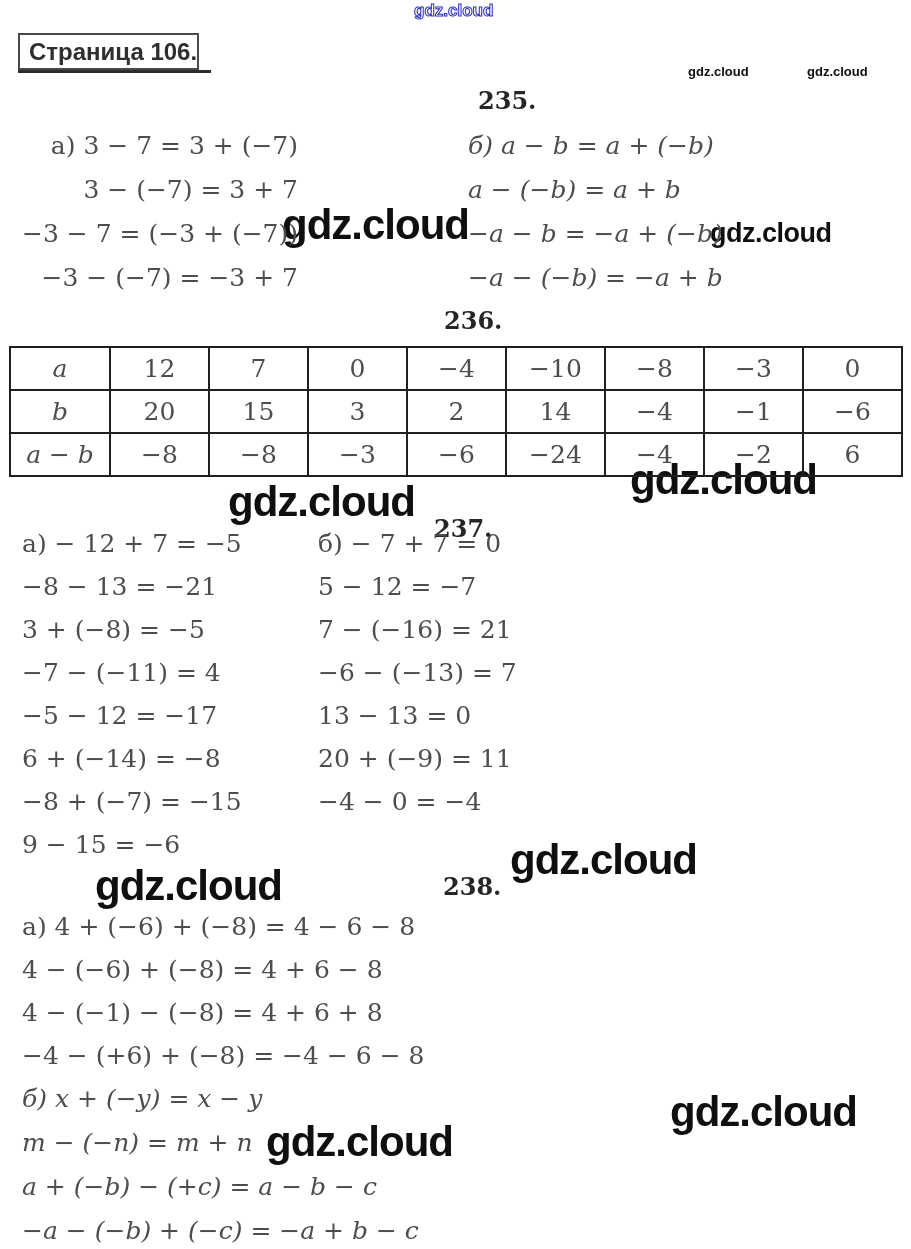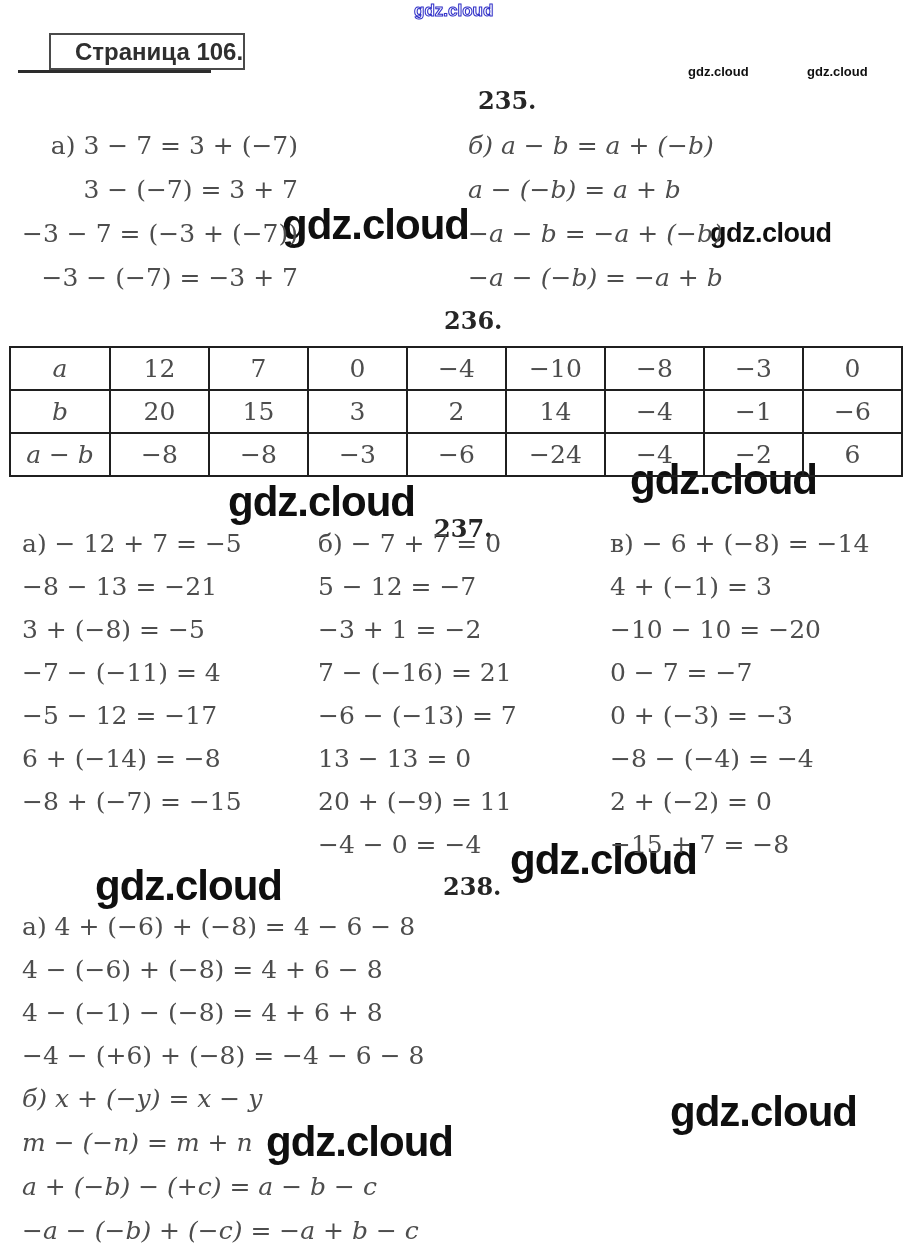--- a/index.html
+++ b/index.html
@@ -11,23 +11,23 @@
     --title:#2f2f2f;
   }
   html,body{margin:0;padding:0;background:#ffffff;}
   .page{
     position:relative;width:911px;height:1249px;background:#ffffff;
     overflow:hidden;font-family:"DejaVu Serif",serif;
   }
   
   .title-box{
     position:absolute;left:18px;top:33px;width:168px;height:33px;
-    border:2px solid #4a4a4a;display:flex;align-items:center;padding-left:24px;
+    border:2px solid #4a4a4a;display:flex;align-items:center;padding-left:9px;
     font-family:"Liberation Sans",sans-serif;font-weight:700;font-size:24px;
-    color:var(--title);white-space:nowrap;margin-left:31px;
+    color:var(--title);white-space:nowrap;
   }
   .title-underline{
     position:absolute;left:18px;top:70px;width:193px;height:3px;background:#2c2c2c;
   }
   
   .pnum{
     position:absolute;font-weight:700;font-size:24px;color:var(--heading);
     font-family:"DejaVu Serif",serif;white-space:nowrap;
   }
   #pnum-235{left:441px;top:86px;margin-left:37px;}
@@ -172,40 +172,30 @@
 
   <div id="pnum-237" class="pnum">237.</div>
   <div id="c237a" class="eq-col lh43">
     <div class="eq">а) − 12 + 7 = −5</div>
     <div class="eq">−8 − 13 = −21</div>
     <div class="eq">3 + (−8) = −5</div>
     <div class="eq">−7 − (−11) = 4</div>
     <div class="eq">−5 − 12 = −17</div>
     <div class="eq">6 + (−14) = −8</div>
     <div class="eq">−8 + (−7) = −15</div>
+    <div class="eq">9 − 15 = −6</div>
   </div>
   <div id="c237b" class="eq-col lh43">
     <div class="eq">б) − 7 + 7 = 0</div>
     <div class="eq">5 − 12 = −7</div>
-    <div class="eq">−3 + 1 = −2</div>
     <div class="eq">7 − (−16) = 21</div>
     <div class="eq">−6 − (−13) = 7</div>
     <div class="eq">13 − 13 = 0</div>
     <div class="eq">20 + (−9) = 11</div>
     <div class="eq">−4 − 0 = −4</div>
-  </div>
-  <div id="c237v" class="eq-col lh43">
-    <div class="eq">в) − 6 + (−8) = −14</div>
-    <div class="eq">4 + (−1) = 3</div>
-    <div class="eq">−10 − 10 = −20</div>
-    <div class="eq">0 − 7 = −7</div>
-    <div class="eq">0 + (−3) = −3</div>
-    <div class="eq">−8 − (−4) = −4</div>
-    <div class="eq">2 + (−2) = 0</div>
-    <div class="eq">−15 + 7 = −8</div>
   </div>
 
   <div id="pnum-238" class="pnum">238.</div>
   <div id="c238a" class="eq-col lh43">
     <div class="eq">а) 4 + (−6) + (−8) = 4 − 6 − 8</div>
     <div class="eq">4 − (−6) + (−8) = 4 + 6 − 8</div>
     <div class="eq">4 − (−1) − (−8) = 4 + 6 + 8</div>
     <div class="eq">−4 − (+6) + (−8) = −4 − 6 − 8</div>
   </div>
   <div id="c238b" class="eq-col lh44">

